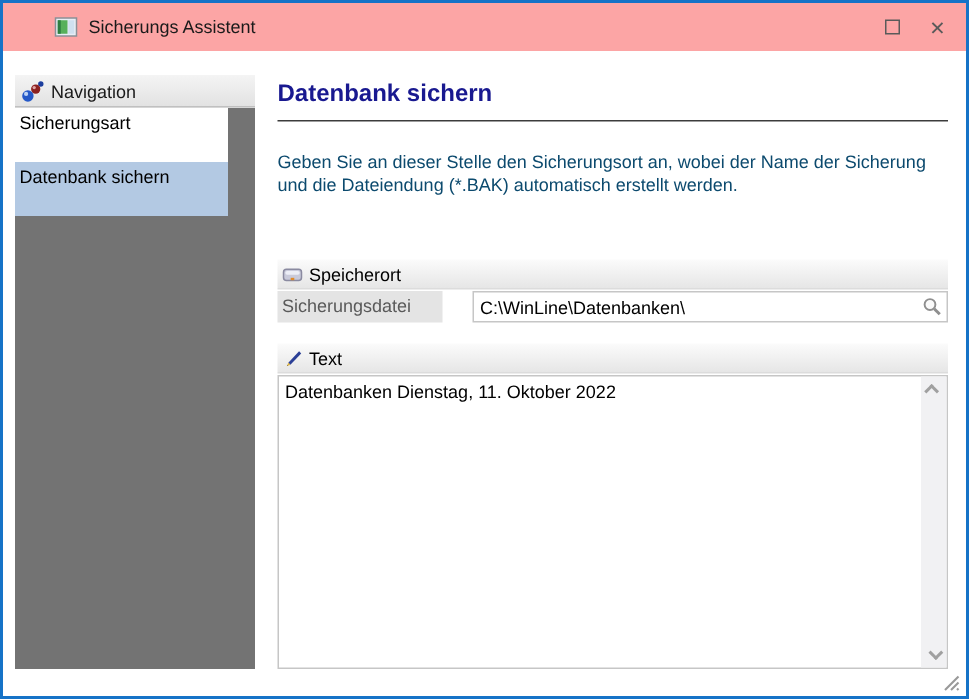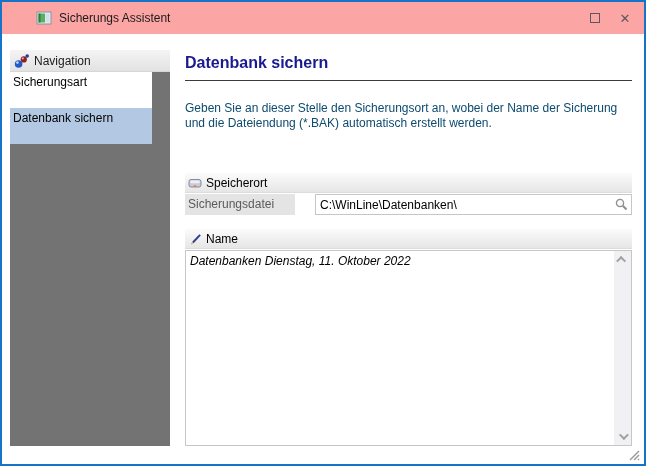--- a/index.html
+++ b/index.html
@@ -80,21 +80,21 @@
     font-family: "Liberation Sans", sans-serif; font-size: 12px; color: #000;
     padding: 0 20px 0 4px; outline: none;
   }
   .lookup-icon {
     position: absolute; right: 3px; top: 3px; width: 15px; height: 15px;
     cursor: pointer;
   }
   
   .textbox {
     position: absolute; left: 183px; top: 248px; width: 447px; height: 196px;
-    border: 1px solid #c6c6c6; background: #fff; font-style: italic;
+    border: 1px solid #c6c6c6; background: #fff;
   }
   .textbox-content {
     position: absolute; left: 0; top: 0; right: 17px; bottom: 0;
     padding: 3px 4px; line-height: 15px; color: #000;
     white-space: pre-wrap; overflow: hidden;
   }
   .scrollbar {
     position: absolute; right: 0; top: 0; bottom: 0; width: 17px;
     background: #f1f1f3;
   }
@@ -174,21 +174,21 @@
     </div>
   </div>
 
   <div class="section section-text">
     <div class="group-header">
       <svg class="g-icon" viewBox="0 0 16 16">
         <path d="M5.2 10.8 L12.4 3.2 L13.8 4.6 L6.6 12.2 Z" fill="#2b3f96"></path>
         <path d="M5.2 10.8 L6.6 12.2 L4.2 13.2 Z" fill="#ddb33f"></path>
         <path d="M4.2 13.2 L4.9 12.9 L4.5 12.5 Z" fill="#333"></path>
       </svg>
-      <span>Name</span>
+      <span>Text</span>
     </div>
   </div>
 
   <div class="textbox">
     <div class="textbox-content">Datenbanken Dienstag, 11. Oktober 2022</div>
     <div class="scrollbar">
       <div class="scroll-arrow up">
         <div class="chev up-c"></div>
       </div>
       <div class="scroll-arrow down">

